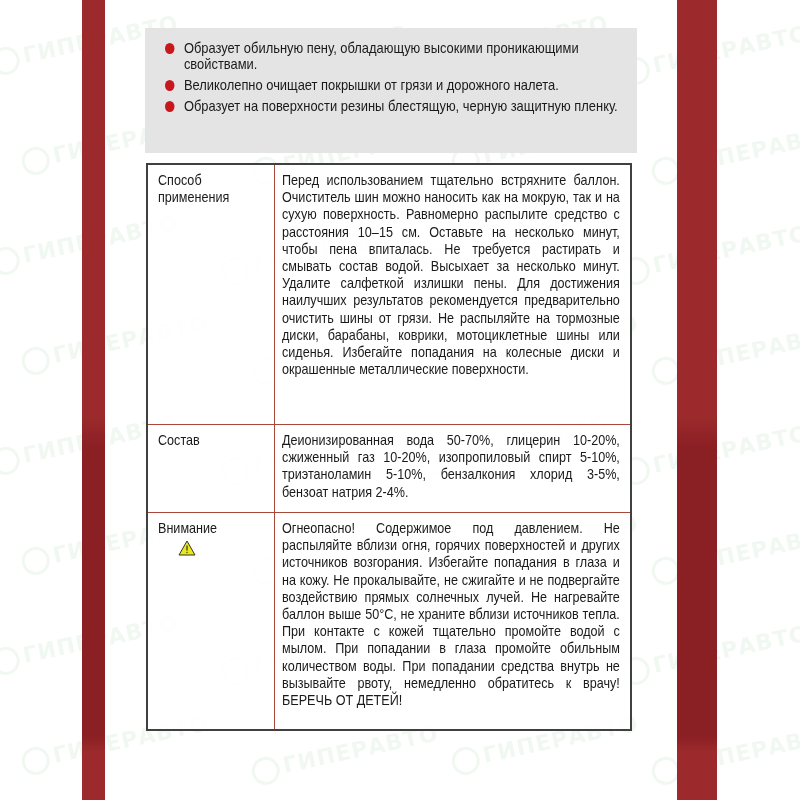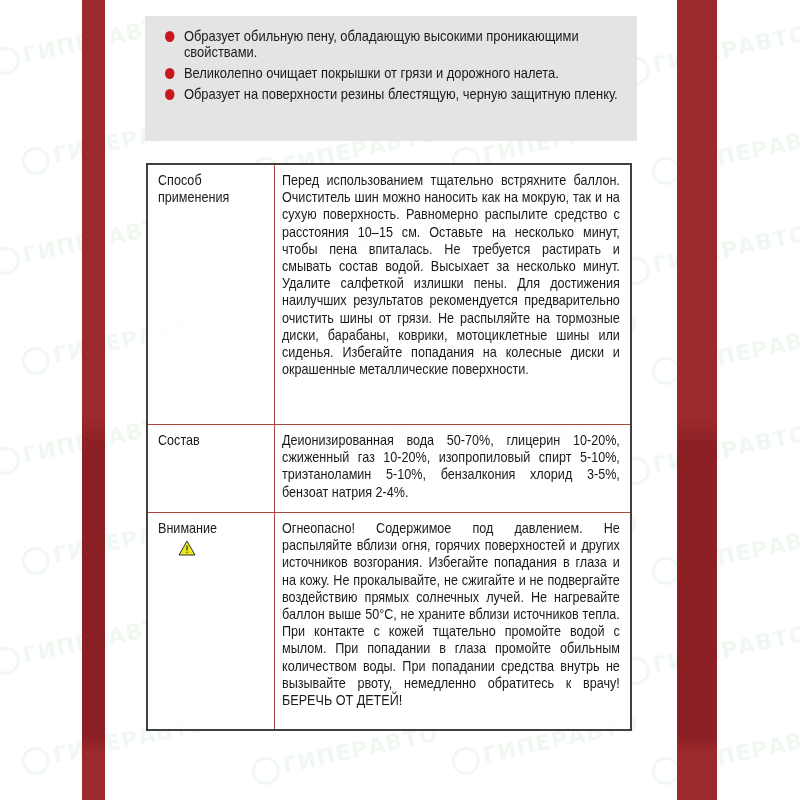--- a/index.html
+++ b/index.html
@@ -25,21 +25,21 @@
       border: 3px solid rgba(150, 200, 150, 0.13); margin-right: 4px; vertical-align: middle;
     }
     .red-bar {
       position: absolute; top: 0; height: 800px; z-index: 1;
       background: linear-gradient(180deg, #9c2a2c 0%, #9c2a2c 52%, #8a1f24 56%, #8a1f24 92%, #9c2a2c 94%, #9c2a2c 100%);
     }
     .red-bar.left { left: 82px; width: 23px; }
     .red-bar.right { left: 677px; width: 40px; }
 
     .features {
-      position: absolute; left: 145px; top: 16px; width: 492px; height: 125px;
+      position: absolute; left: 145px; top: 28px; width: 492px; height: 125px;
       background: #e4e4e4; z-index: 2;
       box-sizing: border-box; padding: 12px 14px 0 20px;
     }
     .features ul { list-style: none; margin: 0; padding: 0; }
     .features li {
       position: relative; padding-left: 22px;
       font-family: "Liberation Sans Narrow", "Liberation Sans", sans-serif;
       font-size: 15px; line-height: 16px; margin-bottom: 5px;
       transform: scaleX(0.86); transform-origin: left;
       width: 520px;

